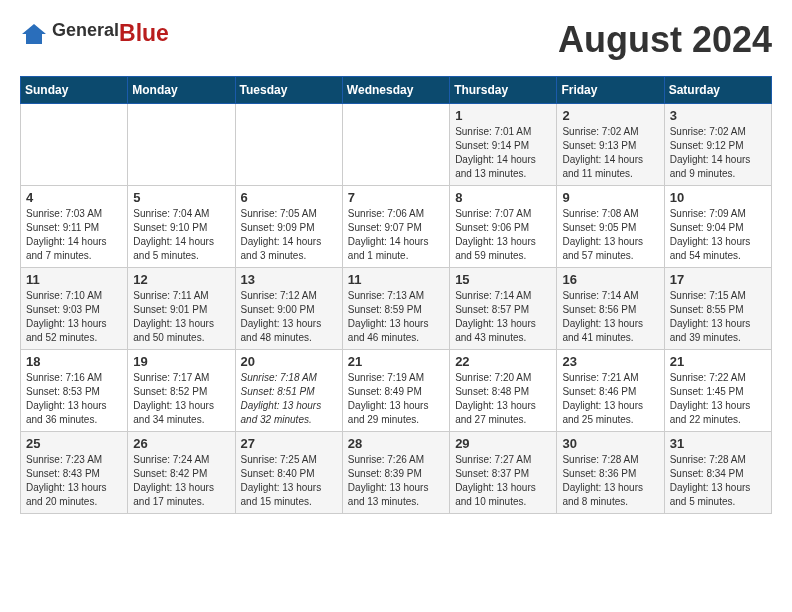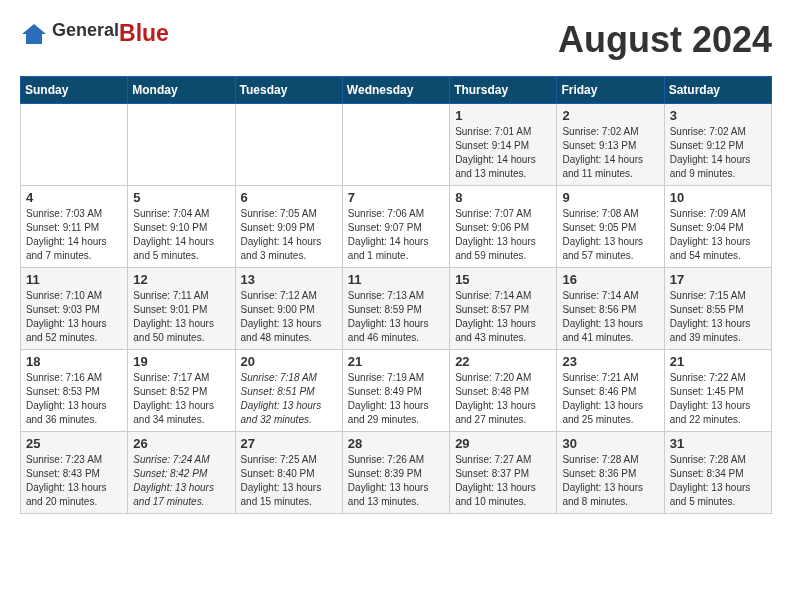--- a/index.html
+++ b/index.html
@@ -310,21 +310,21 @@
       <tr>
         <td>
           <span class="day-num">25</span>
           <div class="day-info" style="white-space: pre-line;">Sunrise: 7:23 AM
 Sunset: 8:43 PM
 Daylight: 13 hours
 and 20 minutes.</div>
         </td>
         <td>
           <span class="day-num">26</span>
-          <div class="day-info" style="white-space: pre-line; font-style: italic;">Sunrise: 7:24 AM
+          <div class="day-info" style="white-space: pre-line;">Sunrise: 7:24 AM
 Sunset: 8:42 PM
 Daylight: 13 hours
 and 17 minutes.</div>
         </td>
         <td>
           <span class="day-num">27</span>
           <div class="day-info" style="white-space: pre-line;">Sunrise: 7:25 AM
 Sunset: 8:40 PM
 Daylight: 13 hours
 and 15 minutes.</div>

